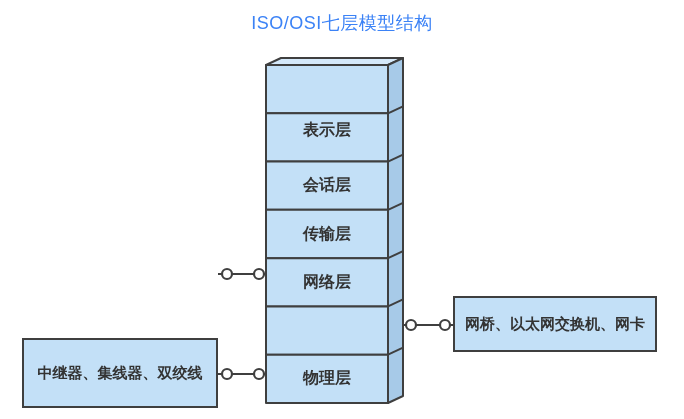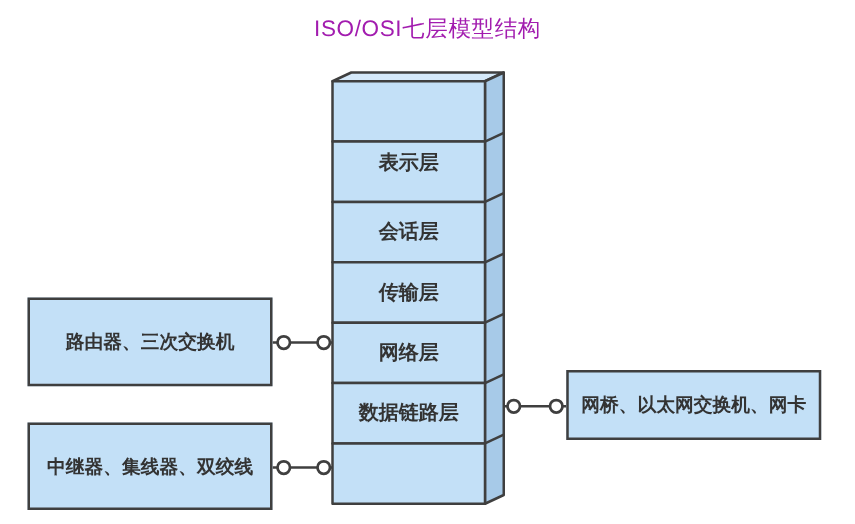--- a/index.html
+++ b/index.html
@@ -18,21 +18,21 @@
     width:684px;height:419px;
     background:var(--background);
     overflow:hidden;
   }
   .title{
     position:absolute;
     left:0;top:11px;width:684px;
     text-align:center;
     font-size:18px;
     font-weight:400;
-    color:#a21caf;
+    color:#3b82f6;
     letter-spacing:0.5px;
   }
   svg.diagram{position:absolute;left:0;top:0;}
   .face-front{fill:var(--front_fill);stroke:var(--stroke);stroke-width:2;stroke-linejoin:round;}
   .face-side{fill:var(--side_fill);stroke:var(--stroke);stroke-width:2;stroke-linejoin:round;}
   .face-top{fill:var(--top_fill);stroke:var(--stroke);stroke-width:2;stroke-linejoin:round;}
   .divider{stroke:var(--stroke);stroke-width:2;}
   .conn-line{stroke:var(--stroke);stroke-width:2;}
   .conn-dot{fill:#ffffff;stroke:var(--stroke);stroke-width:2.2;}
   .layer-label{
@@ -95,19 +95,18 @@
       <line class="conn-line" x1="403" y1="325" x2="453" y2="325"></line>
       <circle class="conn-dot" cx="411" cy="325" r="5"></circle>
       <circle class="conn-dot" cx="445" cy="325" r="5"></circle>
     </g>
   </svg>
 
   <div class="layer-label" style="top:113.29px;height:35px">表示层</div>
   <div class="layer-label" style="top:161.57px;height:48.29px">会话层</div>
   <div class="layer-label" style="top:209.86px;height:48.29px">传输层</div>
   <div class="layer-label" style="top:258.14px;height:48.29px">网络层</div>
-  <div class="layer-label" style="top:306.43px;height:48.29px">数据链路层</div>
+  <div class="layer-label" style="top:354.71px;height:48.29px">物理层</div>
 
-  <div class="device-box" style="left:22px;top:238px;width:196px;height:71px">路由器、三次交换机</div>
   <div class="device-box" style="left:453px;top:296px;width:204px;height:56px">网桥、以太网交换机、网卡</div>
   <div class="device-box" style="left:22px;top:338px;width:196px;height:70px">中继器、集线器、双绞线</div>
 
 </div>
 
 </body></html>

